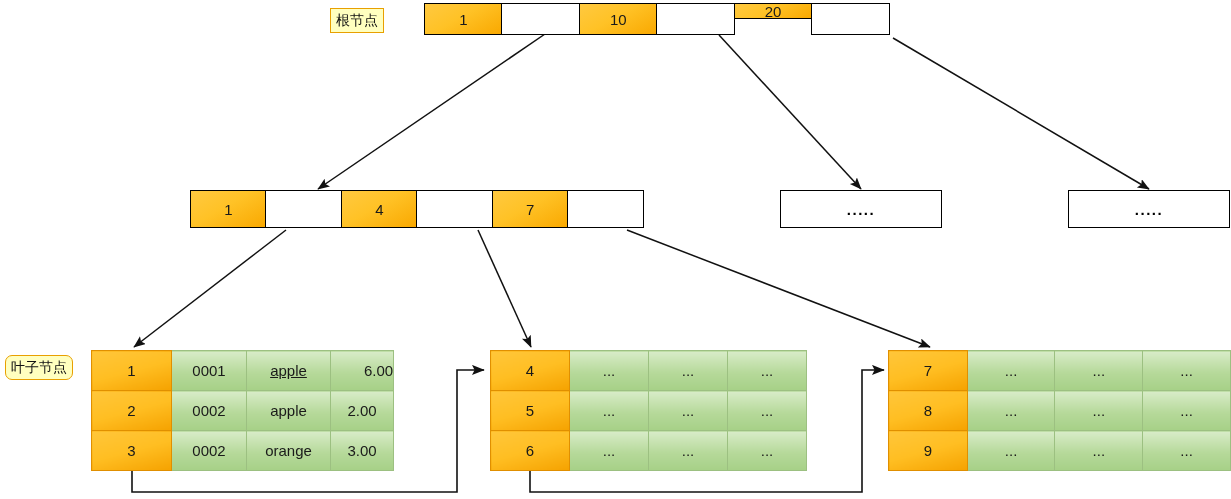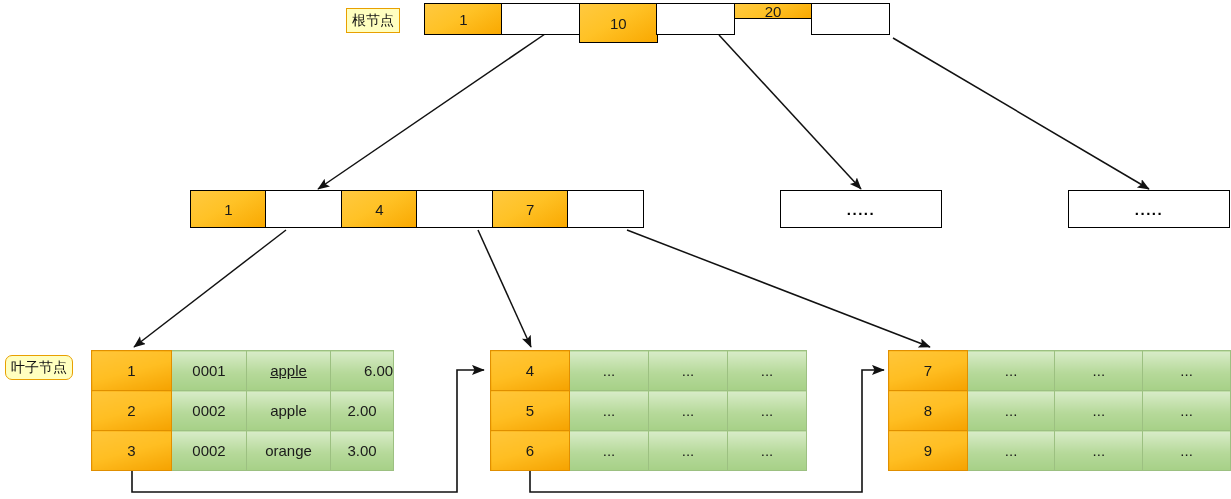--- a/index.html
+++ b/index.html
@@ -101,27 +101,27 @@
 
     <line x1="478" y1="230" x2="531" y2="347" stroke="#111111" stroke-width="1.5" marker-end="url(#ah)"></line>
 
     <line x1="627" y1="230" x2="930" y2="347" stroke="#111111" stroke-width="1.5" marker-end="url(#ah)"></line>
 
     <path d="M132,470 L132,492 L457,492 L457,370 L484,370" fill="none" stroke="#111111" stroke-width="1.6" marker-end="url(#ah)"></path>
 
     <path d="M530,470 L530,492 L862,492 L862,370 L884,370" fill="none" stroke="#111111" stroke-width="1.6" marker-end="url(#ah)"></path>
   </svg>
 
-  <div class="tag" style="left:346px;top:8px;">根节点</div>
+  <div class="tag" style="left:330px;top:8px;">根节点</div>
   <div class="tag" style="left:5px;top:355px;border-radius:7px;">叶子节点</div>
 
   <div class="node" style="left:424px;top:3px;">
     <div class="cell key" style="width:79px;height:32px;">1</div>
     <div class="cell ptr" style="width:79px;height:32px;"></div>
-    <div class="cell key" style="width:79px;height:40px;">10</div>
+    <div class="cell key" style="width:79px;height:32px;">10</div>
     <div class="cell ptr" style="width:79px;height:32px;"></div>
     <div class="cell key" style="width:79px;height:16px;">20</div>
     <div class="cell ptr" style="width:79px;height:32px;"></div>
   </div>
 
   <div class="node" style="left:190px;top:190px;">
     <div class="cell key" style="width:77px;height:38px;">1</div>
     <div class="cell ptr" style="width:77px;height:38px;"></div>
     <div class="cell key" style="width:77px;height:38px;">4</div>
     <div class="cell ptr" style="width:77px;height:38px;"></div>

